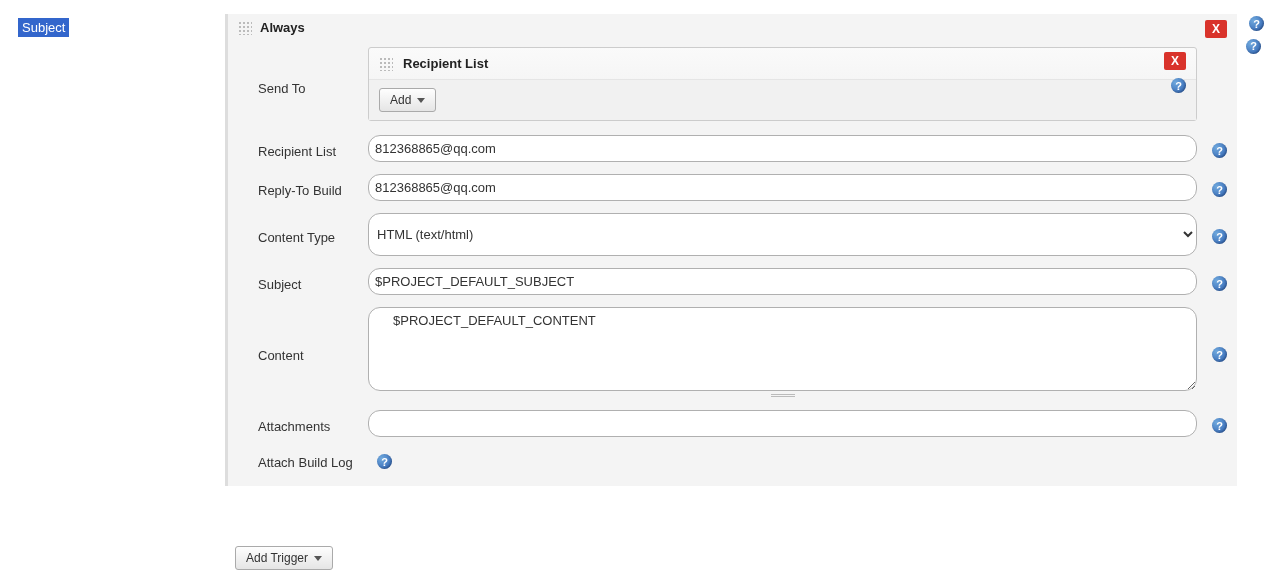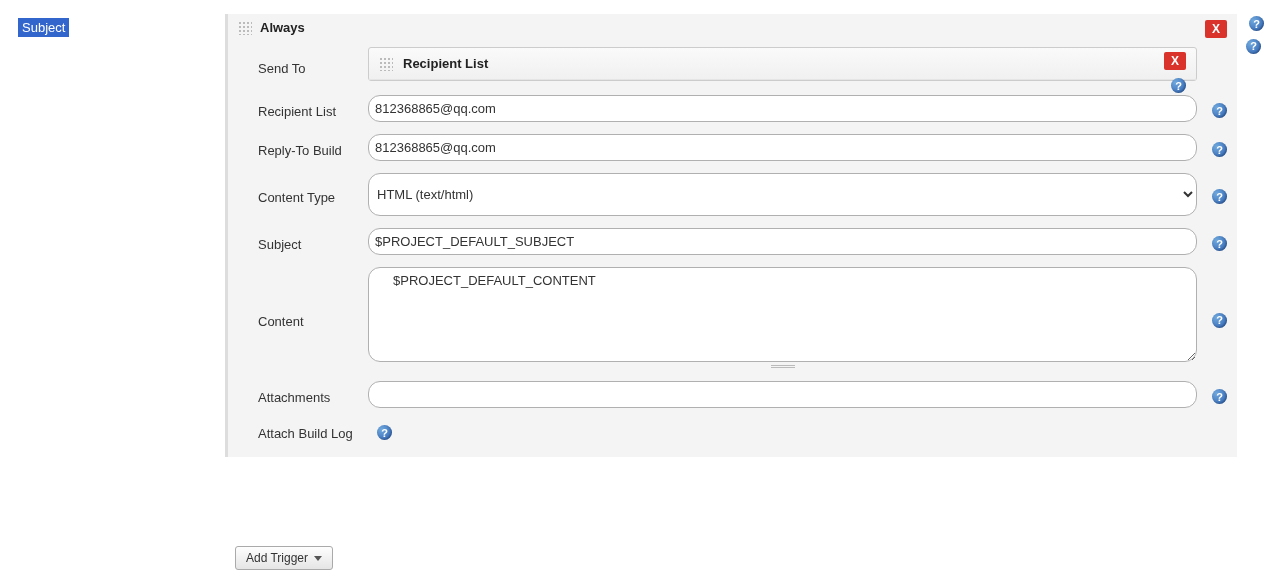--- a/index.html
+++ b/index.html
@@ -166,21 +166,21 @@
     font-size: 13px;
     background: #fff;
     color: #333;
   }
   select.select {
     height: 43px;
     padding: 2px 4px;
   }
   .select-narrow { width: 205px; }
   textarea.textarea {
-    height: 95px;
+    height: 84px;
     resize: vertical;
     padding-left: 24px;
   }
   .resize-grip {
     height: 4px;
     width: 24px;
     margin: 0 auto;
     background:
       linear-gradient(#bbb,#bbb) 0 0/100% 1px no-repeat,
       linear-gradient(#bbb,#bbb) 0 2px/100% 1px no-repeat;
@@ -221,20 +221,26 @@
     <div class="form-row">
       <div class="form-label">Send To</div>
       <div class="form-field">
         <div class="sendto-box">
           <div class="sendto-head">
             <span class="drag-handle"></span>
             <span class="sendto-title">Recipient List</span>
             <span class="close-x small">X</span>
           </div>
           <span class="sendto-help-inline help-icon">?</span>
+          <div class="sendto-body">
+            <span class="btn">
+              <span>Add</span>
+              <span class="caret"></span>
+            </span>
+          </div>
         </div>
       </div>
       <div class="row-help"></div>
     </div>
 
     <div class="form-row">
       <div class="form-label">Recipient List</div>
       <div class="form-field">
         <input class="text" type="text" value="812368865@qq.com" style="">
       </div>

